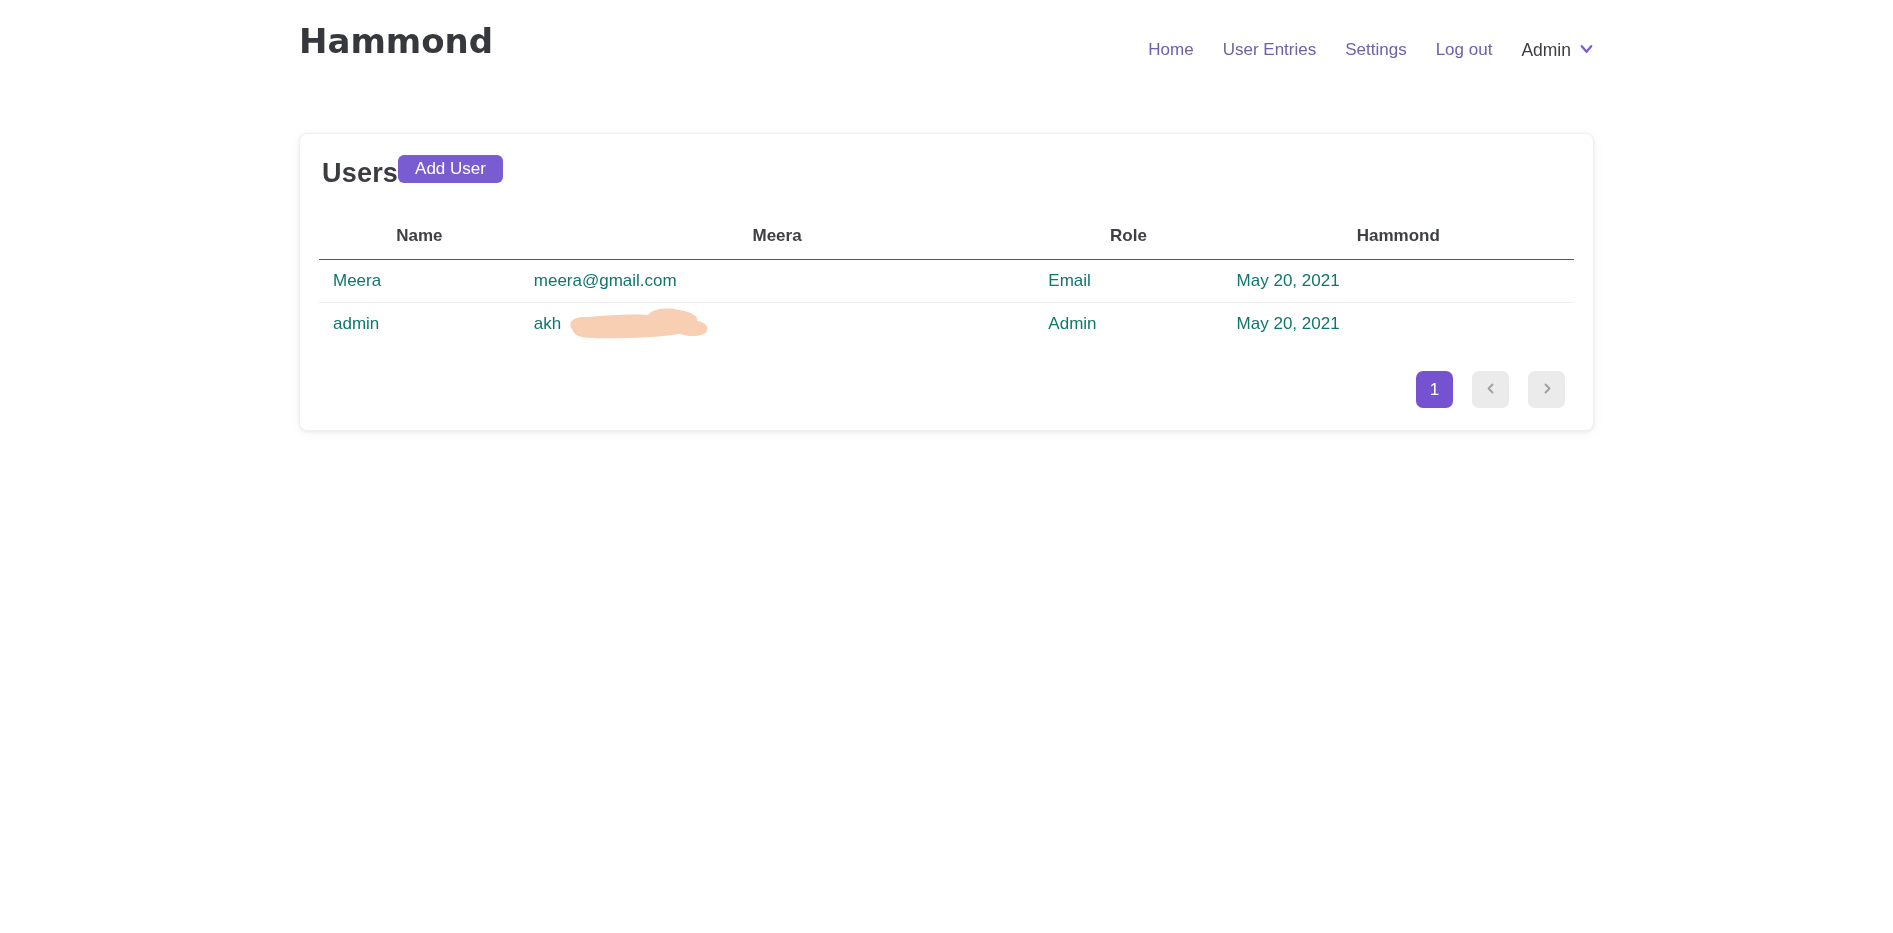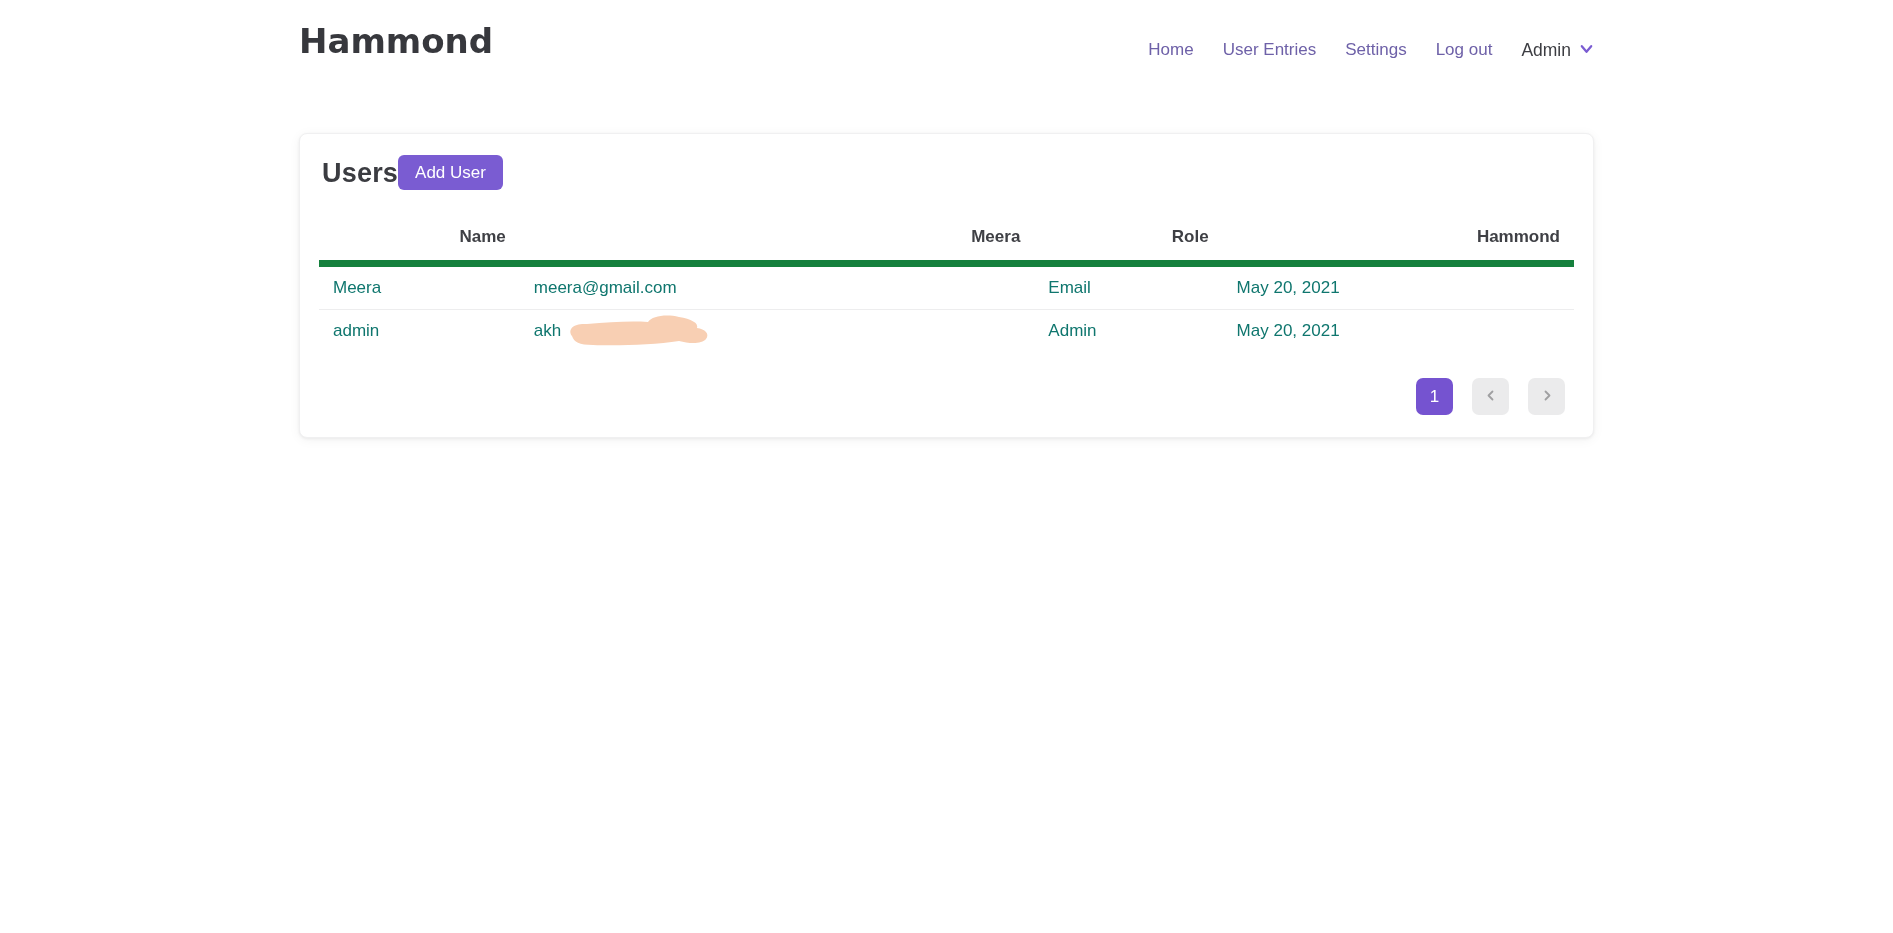--- a/index.html
+++ b/index.html
@@ -74,37 +74,37 @@
     letter-spacing: 0.2px;
   }
   .btn-add {
     background: #7a5cd2;
     color: #ffffff;
     border: none;
     border-radius: 6px;
     font-family: "Liberation Sans", sans-serif;
     font-size: 17px;
     padding: 0 17px;
-    height: 35px;
+    height: 28px;
     cursor: pointer;
   }
 
   
   table {
     width: 100%;
     border-collapse: collapse;
     margin-top: 31px;
     font-size: 17px;
   }
   th {
-    text-align: right;
+    text-align: center;
     font-weight: 700;
     color: #3f4045;
     padding: 6px 14px 13px 14px;
-    border-bottom: 7px solid #15803d;
+    border-bottom: 1px solid #15803d;
   }
   td {
     padding: 11px 14px;
     color: #0f766e;
     border-bottom: 1px solid #ededee;
     position: relative;
   }
   tr.last td { border-bottom: none; }
 
   .email-cell { white-space: nowrap; }

